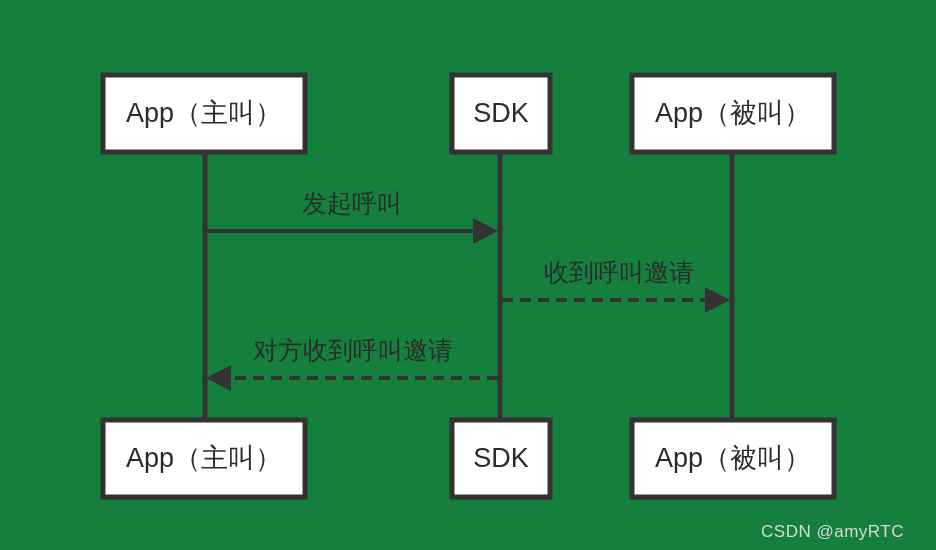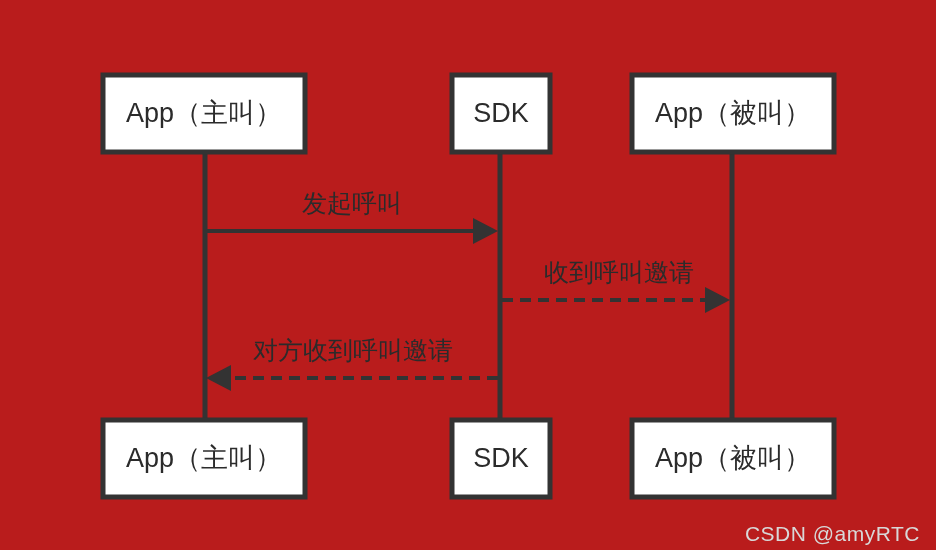--- a/index.html
+++ b/index.html
@@ -10,21 +10,21 @@
   body {
     width: 936px;
     height: 550px;
     overflow: hidden;
     font-family: "Liberation Sans", "DejaVu Sans", sans-serif;
   }
   #diagram-root {
     position: relative;
     width: 936px;
     height: 550px;
-    background: #b91c1c;
+    background: #15803d;
   }
   #sequence-svg {
     position: absolute;
     left: 0;
     top: 0;
     width: 936px;
     height: 550px;
     display: block;
   }
   .participant-box {
@@ -77,23 +77,23 @@
     position: absolute;
     right: 58px;
     top: 6px;
     font-size: 15px;
     color: #d2d2d2;
     font-family: "Liberation Sans", "DejaVu Sans", sans-serif;
     white-space: nowrap;
   }
   .wm-bottom {
     position: absolute;
-    right: 8px;
+    right: 24px;
     top: 18px;
-    font-size: 21px;
+    font-size: 17px;
     color: #d8d8d8;
     font-family: "Liberation Sans", "DejaVu Sans", sans-serif;
     white-space: nowrap;
     letter-spacing: 0.5px;
   }
 </style>
 </head>
 <body>
 
 <div id="diagram-root">

